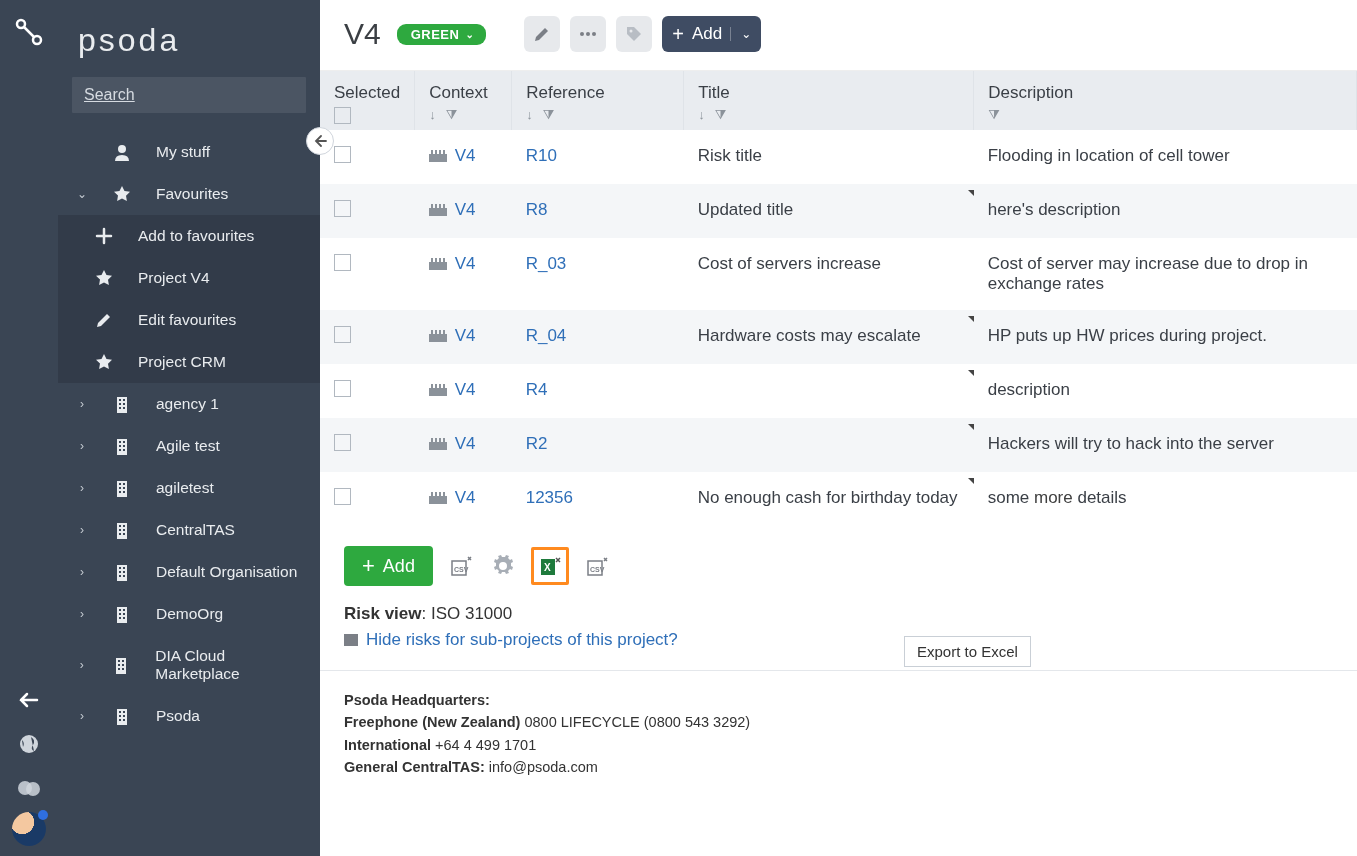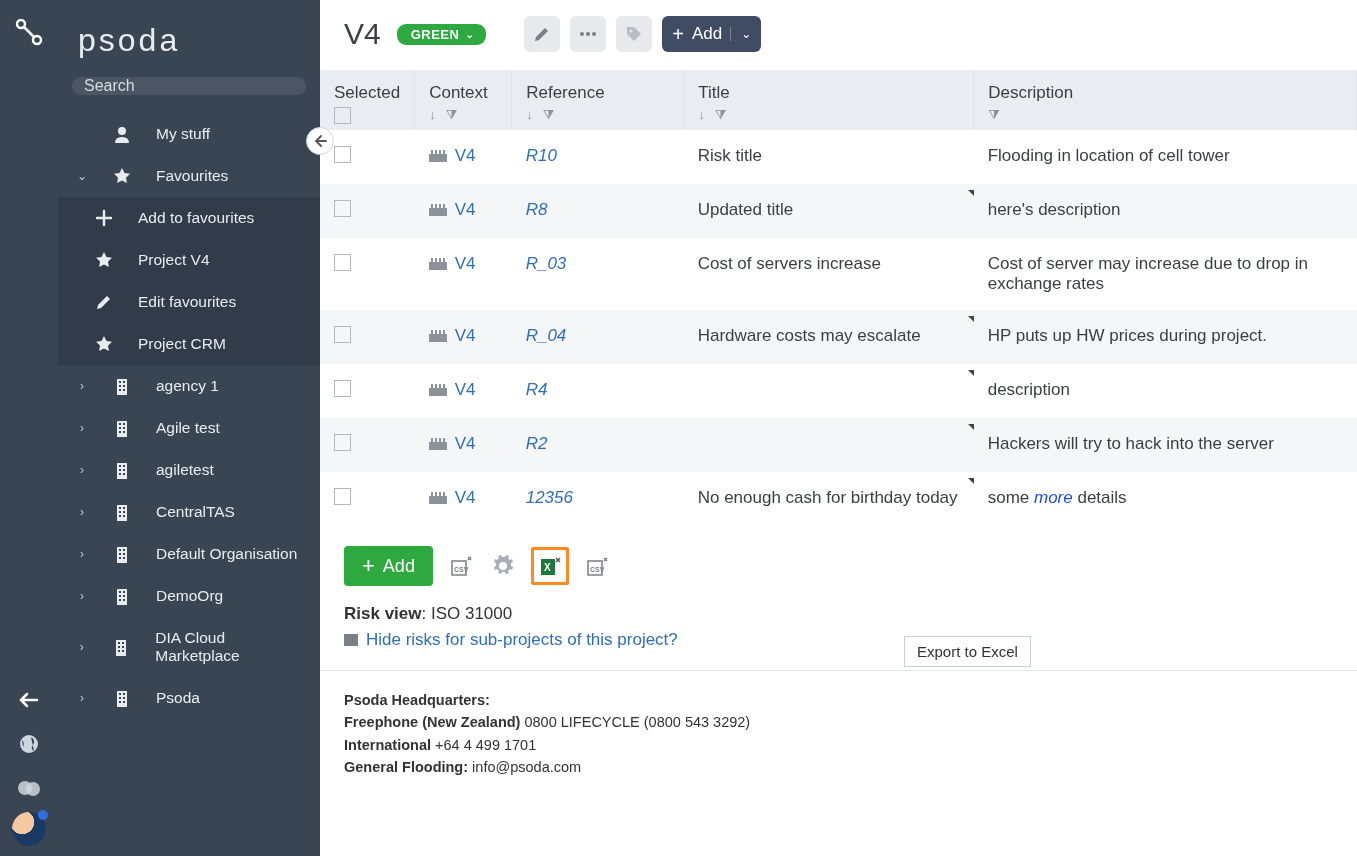--- a/index.html
+++ b/index.html
@@ -40,26 +40,27 @@
   .brand {
     font-size: 32px;
     font-weight: 300;
     letter-spacing: 3px;
     padding: 22px 20px 18px;
     font-family: "Segoe UI Light", sans-serif;
   }
   .search-box {
     margin: 0 14px 18px 14px;
     background: #4b5563;
-    border-radius: 12px;
-    padding: 0 12px;
+    border-radius: 1px;
+    padding: 9px 12px;
     color: #d6dbe1;
     font-size: 16px;
     border: none;
     width: calc(100% - 28px);
+    text-decoration: underline;
   }
   .search-box::placeholder{color:#d6dbe1;}
   .nav { flex:1; overflow-y:auto; }
   .nav-item {
     display: flex;
     align-items: center;
     padding: 12px 10px 12px 18px;
     font-size: 15.5px;
     color: #e9ecef;
     cursor: pointer;
@@ -110,22 +111,22 @@
   thead th .sub{ display:flex; gap:10px; color:#8b929a; font-size:13px; margin-top:4px;}
   tbody td {
     padding: 16px 14px; font-size:17px; color:#3a3f46; vertical-align:top;
     border-bottom: 0;
   }
   tbody tr.alt td { background:#f4f6f8; }
   .ck { width:17px; height:17px; border:1.5px solid #b1b8c0; display:inline-block; }
   .ctx { display:flex; align-items:center; gap:8px; }
   .ctx-icon { width:18px; height:12px; color:#8b929a; }
   .ctx a { color:#2f6fb8; text-decoration:none; }
-  .ref a { color:#2f6fb8; text-decoration:none;font-style:italic; }
-  .desc-more{ color:#1d4ed8; font-style:italic; }
+  .ref a { color:#2f6fb8; text-decoration:none; }
+  .desc-more{ color:#404040; }
   .tri { position:relative; }
   .tri::before{content:""; position:absolute; top:6px; left:-6px; border-top:6px solid #444; border-left:6px solid transparent;}
 
   th.col-sel{width:80px;}
   th.col-ctx{width:97px;}
   th.col-ref{width:172px;}
   th.col-title{width:290px;}
 
   
   .bottom-bar {
@@ -637,17 +638,17 @@
       <div class="sublink">
         <span class="mini-ic"></span>
         <span>Hide risks for sub-projects of this project?</span>
       </div>
     </div>
 
     <div class="footer">
       <div><b>Psoda Headquarters:</b></div>
       <div><b>Freephone (New Zealand)</b><span> 0800 LIFECYCLE (0800 543 3292)</span></div>
       <div><b>International</b><span> +64 4 499 1701</span></div>
-      <div><b>General Flooding:</b><span> info@psoda.com</span></div>
+      <div><b>General CentralTAS:</b><span> info@psoda.com</span></div>
     </div>
 
   </div>
 </div>
 
 </body></html>

